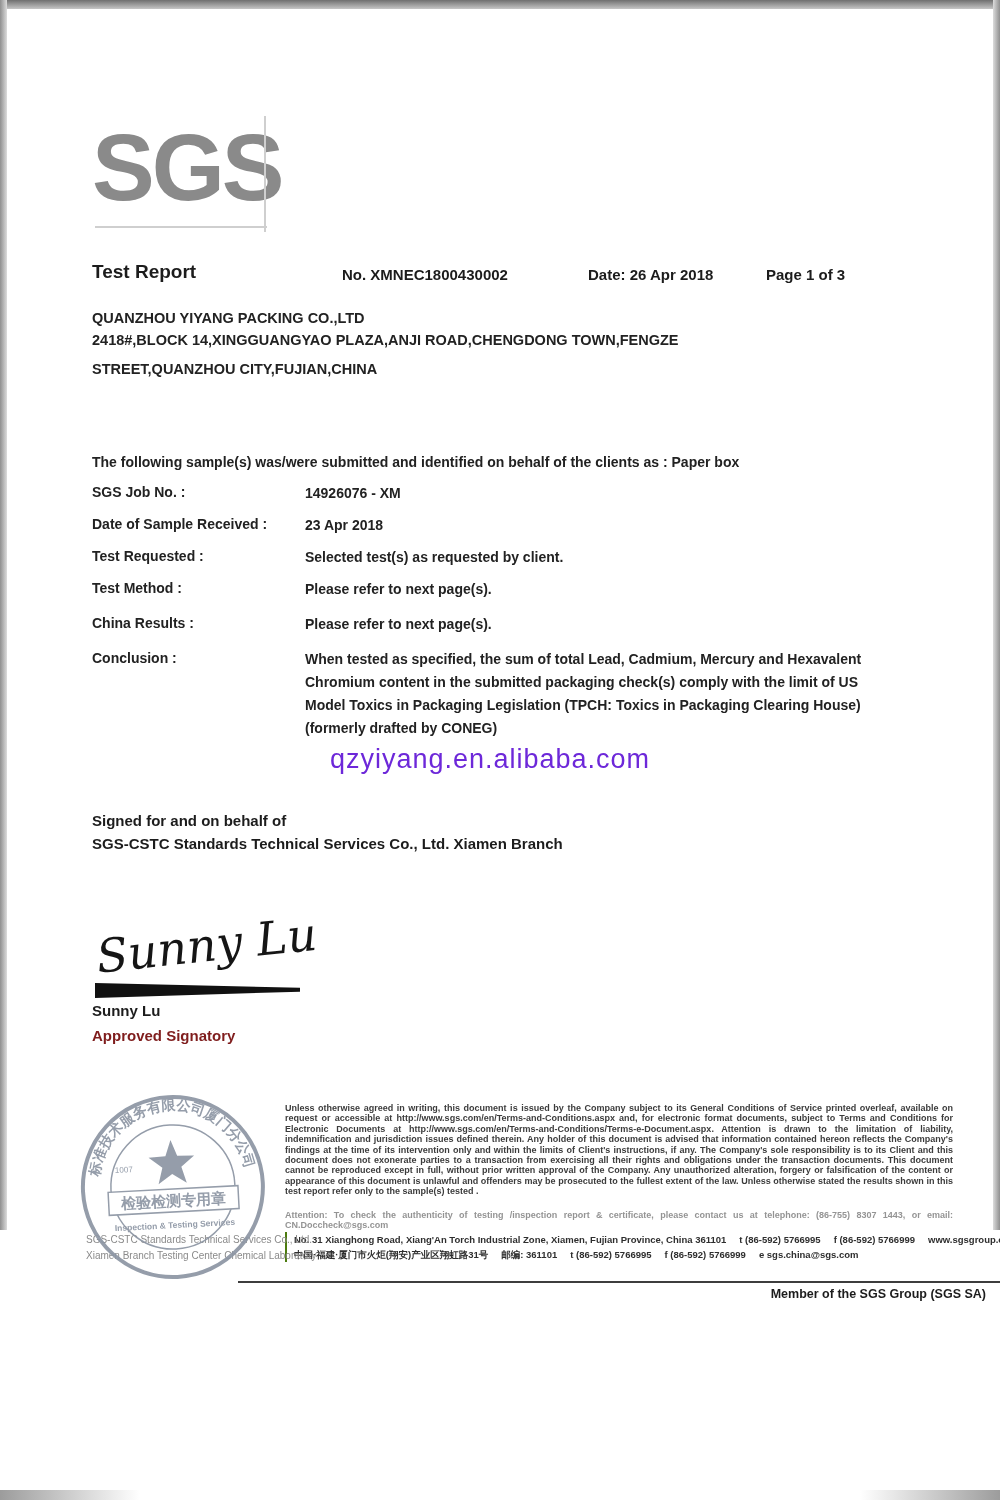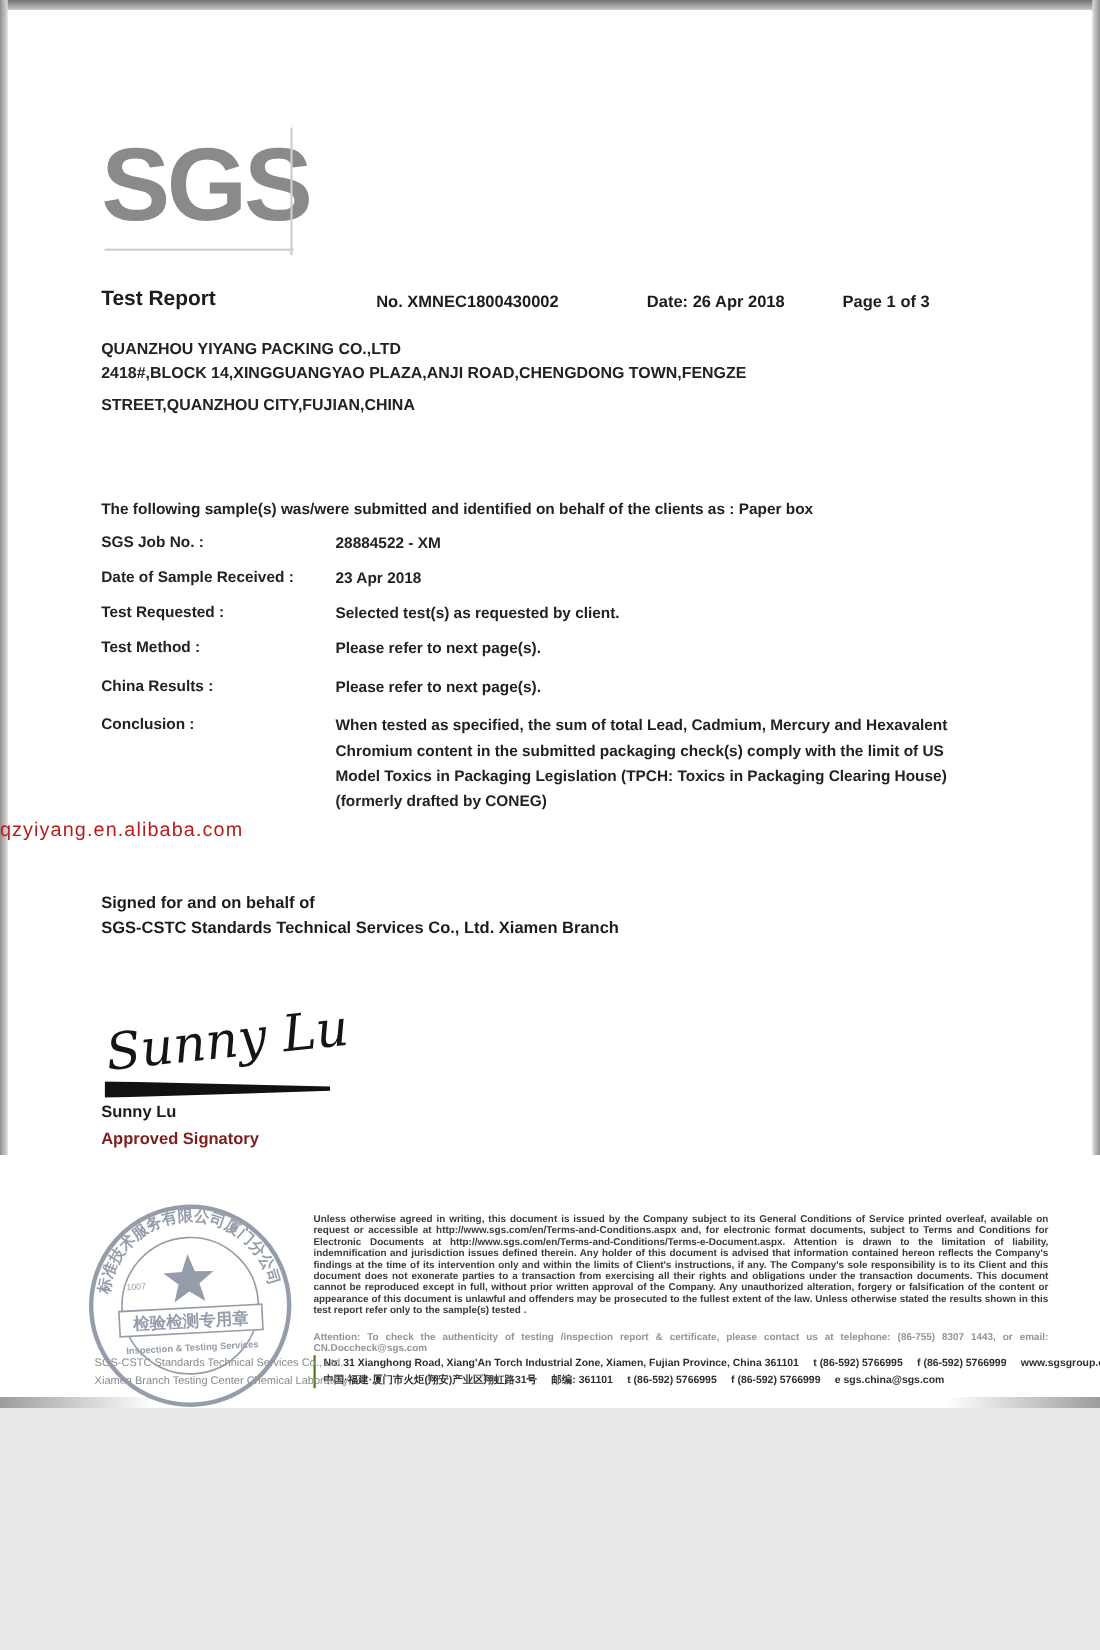--- a/index.html
+++ b/index.html
@@ -1,18 +1,18 @@
 <!DOCTYPE html>
 <html><head>
 <meta charset="utf-8">
 <style>
   * { box-sizing: border-box; margin: 0; padding: 0; }
   body { background: #e8e8e8; font-family: "Liberation Sans", sans-serif; }
   .page {
-    position: relative; width: 1000px; height: 1280px;
+    position: relative; width: 1000px; height: 1500px;
     background: #ffffff; margin: 0 auto; overflow: hidden;
     color: #222;
   }
   
   .edge-top { position:absolute; top:0; left:0; width:100%; height:9px;
     background: linear-gradient(180deg,#6f6f6f,#c6c6c6); }
   .edge-left { position:absolute; top:0; left:0; width:7px; height:82%;
     background: linear-gradient(90deg,#8f8f8f,#dcdcdc); }
   .edge-right { position:absolute; top:0; right:0; width:7px; height:82%;
     background: linear-gradient(270deg,#8f8f8f,#dcdcdc); }
@@ -35,22 +35,22 @@
   .client div { margin-bottom:9px; line-height:20px; }
 
   .intro { position:absolute; left:92px; top:454px; width:830px; font-size:14px; font-weight:bold; color:#222; }
 
   .fields { position:absolute; left:92px; top:482px; width:860px; }
   .field-row { display:flex; margin-bottom:9px; font-size:14px; font-weight:bold; color:#222; }
   .field-label { width:213px; flex:0 0 213px; line-height:20px; }
   .field-value { width:600px; line-height:23px; }
   .row-sp { margin-bottom:12px; }
 
-  .watermark { position:absolute; left:0; top:744px; width:980px; 
-    font-size:18px; color:#b91c1c; letter-spacing:1px; font-weight:normal; }
+  .watermark { position:absolute; left:0; top:744px; width:980px; text-align:center;
+    font-size:27px; color:#6d28d9; letter-spacing:1px; font-weight:normal; }
 
   .signed-block { position:absolute; left:92px; top:812px; font-size:15px; font-weight:bold; color:#1c1c1c; }
   .signed-block div { margin-bottom:6px; }
 
   .signature-svg { position:absolute; left:88px; top:900px; }
   .sig-wedge { position:absolute; left:95px; top:983px; width:205px; height:15px; background:#111;
     clip-path: polygon(0 0, 100% 32%, 100% 58%, 0 100%); }
   .sig-name { position:absolute; left:92px; top:1002px; font-size:15px; font-weight:bold; color:#1c1c1c; }
   .sig-role { position:absolute; left:92px; top:1027px; font-size:15px; font-weight:bold; color:#7f1d1d; }
 
@@ -94,21 +94,21 @@
     <div style="margin-bottom:2px;">QUANZHOU YIYANG PACKING CO.,LTD</div>
     <div>2418#,BLOCK 14,XINGGUANGYAO PLAZA,ANJI ROAD,CHENGDONG TOWN,FENGZE</div>
     <div>STREET,QUANZHOU CITY,FUJIAN,CHINA</div>
   </div>
 
   <div class="intro">The following sample(s) was/were submitted and identified on behalf of the clients as : Paper box</div>
 
   <div class="fields">
     <div class="field-row">
       <div class="field-label">SGS Job No. :</div>
-      <div class="field-value">28884522 - XM</div>
+      <div class="field-value">14926076 - XM</div>
     </div>
     <div class="field-row">
       <div class="field-label">Date of Sample Received :</div>
       <div class="field-value">23 Apr 2018</div>
     </div>
     <div class="field-row">
       <div class="field-label">Test Requested :</div>
       <div class="field-value">Selected test(s) as requested by client.</div>
     </div>
     <div class="field-row row-sp">

